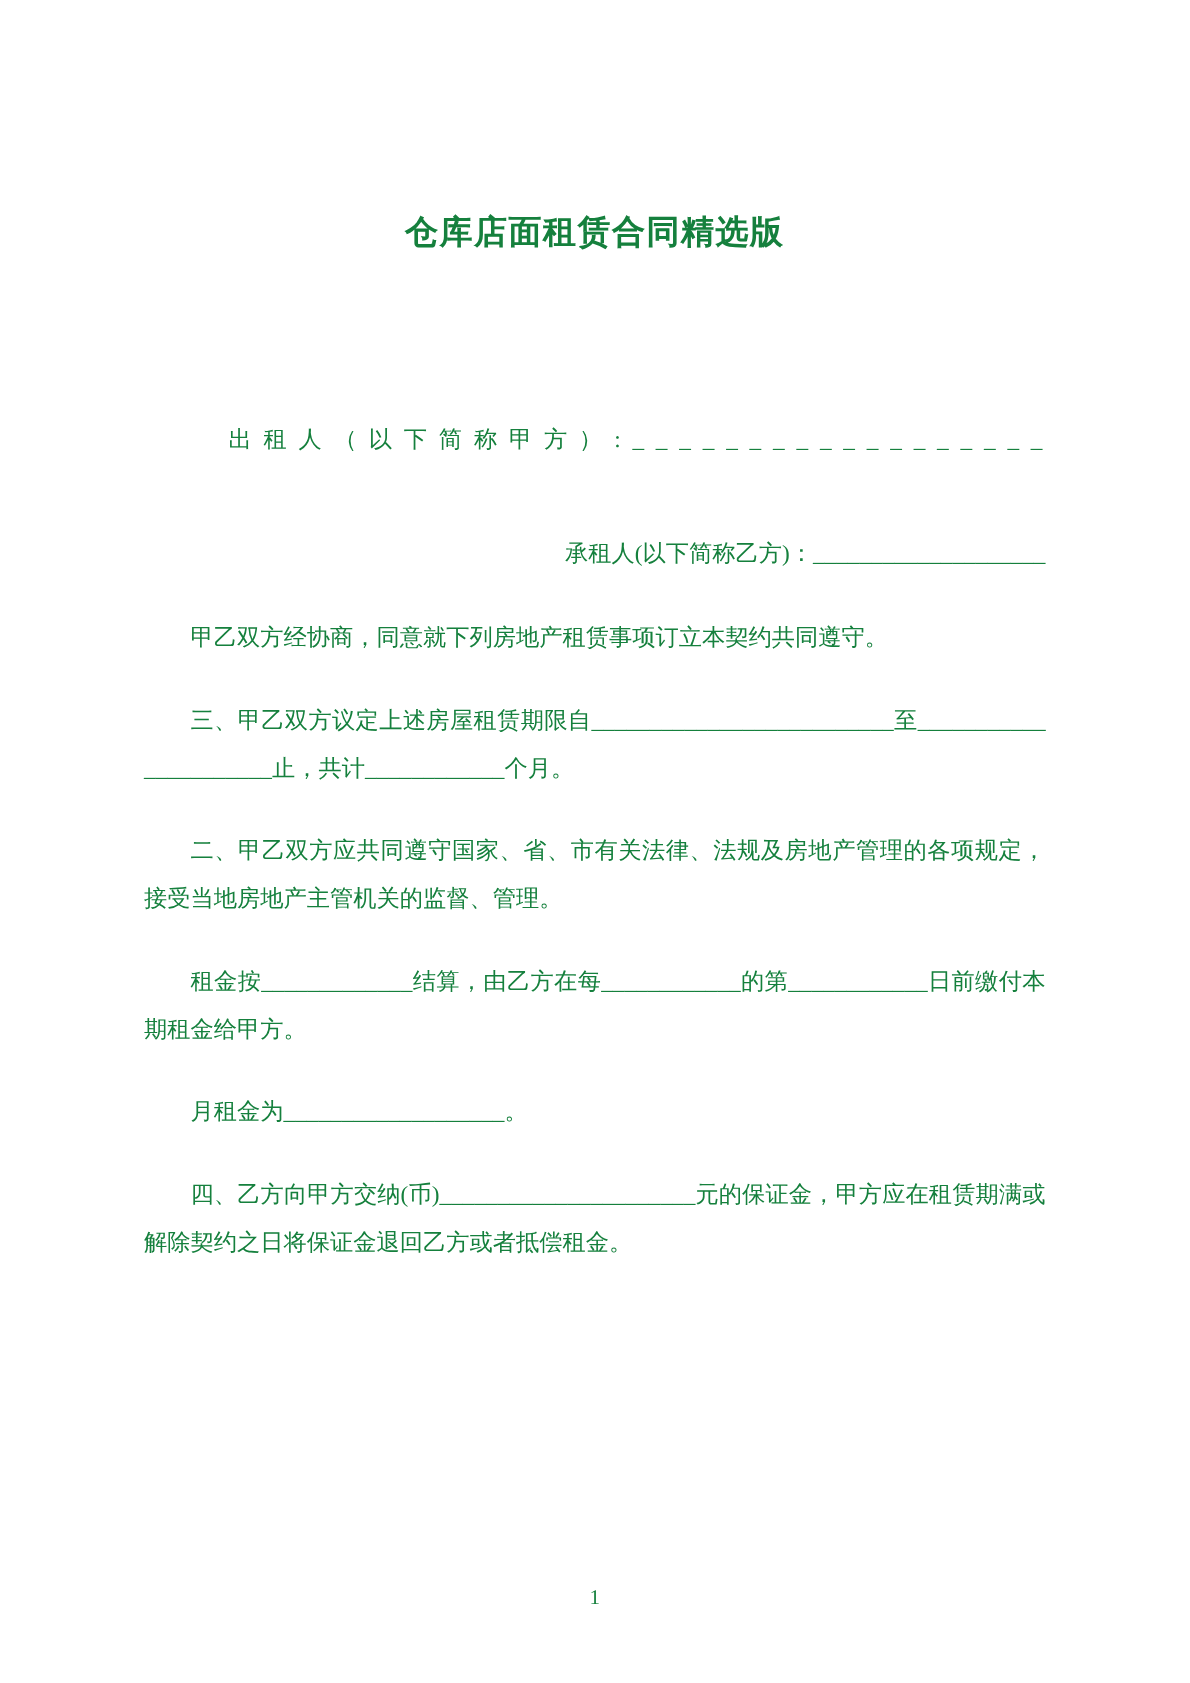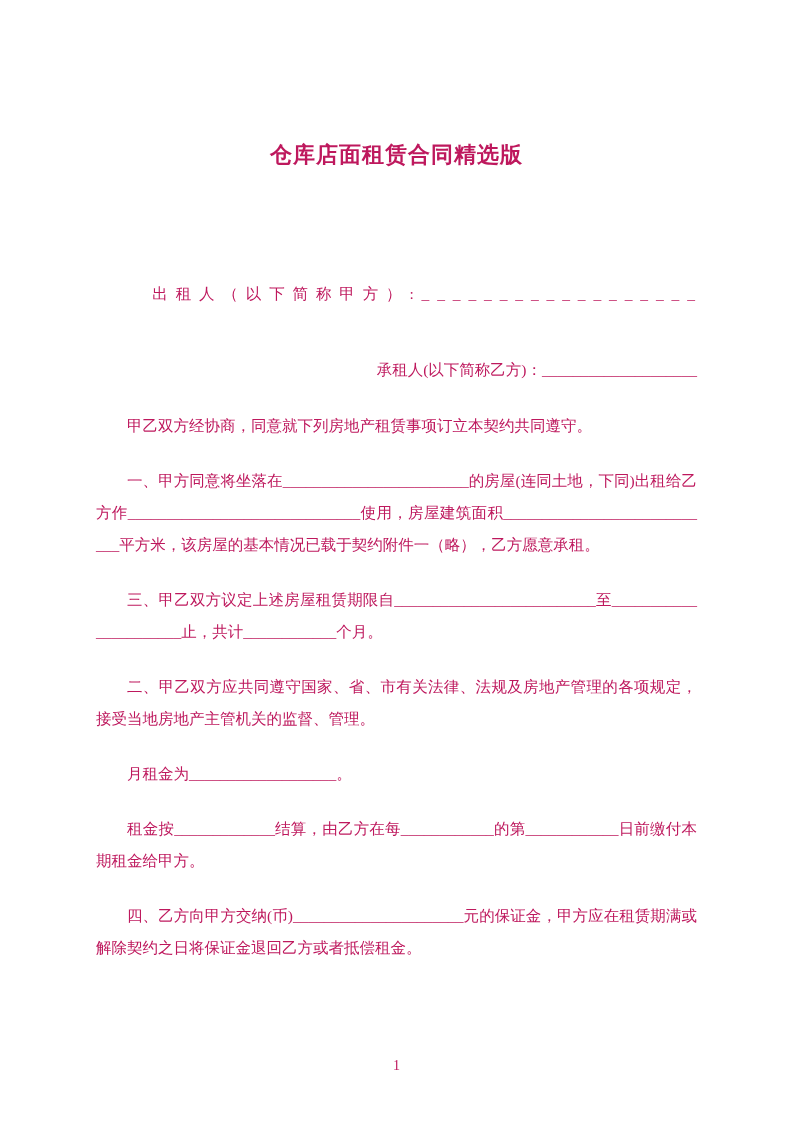--- a/index.html
+++ b/index.html
@@ -8,21 +8,21 @@
     background: #ffffff;
   }
   .page {
     position: relative;
     width: 793px;
     height: 1122px;
     margin: 0 auto;
     background: #ffffff;
     overflow: hidden;
     font-family: "Liberation Serif", serif;
-    color: #be185d;
+    color: #15803d;
   }
   .doc-content {
     position: absolute;
     top: 140px;
     left: 96px;
     right: 96px;
   }
   .doc-title {
     text-align: center;
     font-family: "Liberation Sans", sans-serif;
@@ -66,22 +66,21 @@
 </head>
 <body>
 
 <div class="page">
   <div class="doc-content">
     <h1 class="doc-title">仓库店面租赁合同精选版</h1>
     <div class="doc-body">
         <p class="para">出 租 人 （ 以 下 简 称 甲 方 ） :  _ _ _ _ _ _ _ _ _ _ _ _ _ _ _ _ _ _</p>
         <p class="para">承租人(以下简称乙方)：____________________</p>
         <p class="para">甲乙双方经协商，同意就下列房地产租赁事项订立本契约共同遵守。</p>
-        <p class="para">一、甲方同意将坐落在________________________的房屋(连同土地，下同)出租给乙方作______________________________使用，房屋建筑面积____________________________平方米，该房屋的基本情况已载于契约附件一（略），乙方愿意承租。</p>
         <p class="para">三、甲乙双方议定上述房屋租赁期限自__________________________至______________________止，共计____________个月。</p>
         <p class="para">二、甲乙双方应共同遵守国家、省、市有关法律、法规及房地产管理的各项规定，接受当地房地产主管机关的监督、管理。</p>
+        <p class="para">租金按_____________结算，由乙方在每____________的第____________日前缴付本期租金给甲方。</p>
         <p class="para">月租金为___________________。</p>
-        <p class="para">租金按_____________结算，由乙方在每____________的第____________日前缴付本期租金给甲方。</p>
         <p class="para">四、乙方向甲方交纳(币)______________________元的保证金，甲方应在租赁期满或解除契约之日将保证金退回乙方或者抵偿租金。</p>
       </div>
   </div>
   <div class="page-footer">1</div>
 </div>
 
 </body></html>

